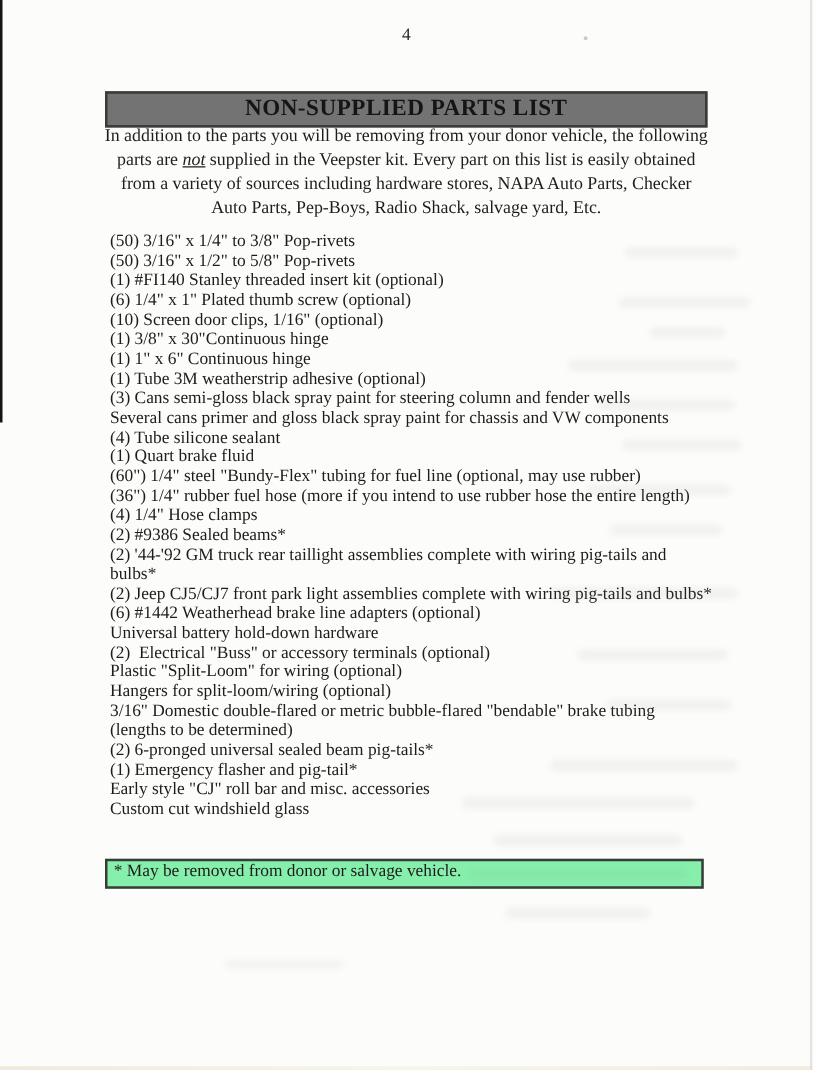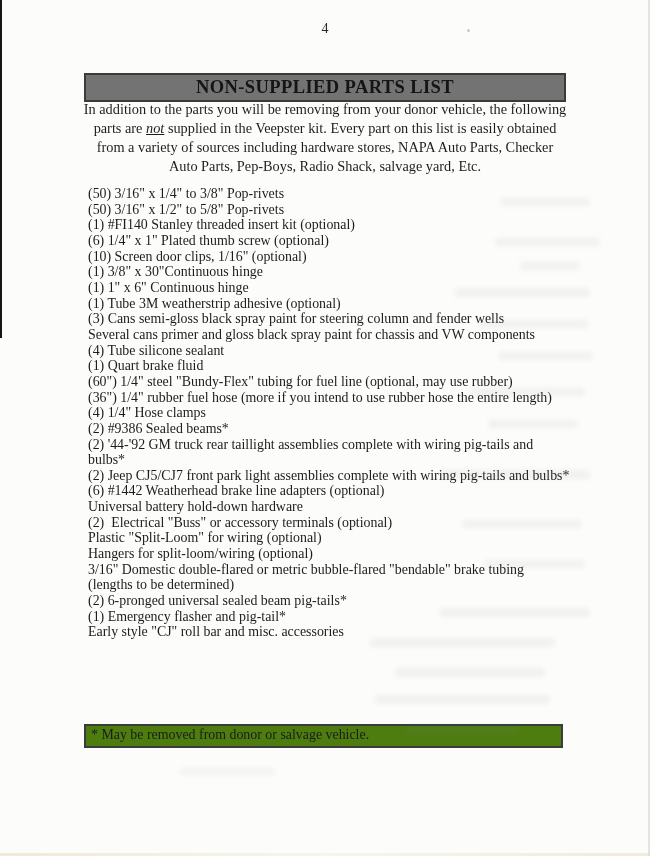--- a/index.html
+++ b/index.html
@@ -72,24 +72,24 @@
     font-size: 13.9px;
     line-height: 15.66px;
     color: #1c1c1c;
   }
   .part-line {
     white-space: pre-wrap;
   }
   .footnote-box {
     position: absolute;
     left: 84px;
-    top: 724px;
+    top: 687px;
     width: 470px;
     border: 2px solid #3b3b3b;
-    background: #4d7c0f;
+    background: #86efac;
     padding: 1px 0 3px 5px;
     font-size: 13.9px;
     color: #1c1c1c;
   }
   
   .edge-left {
     position: absolute;
     left: 0;
     top: 0;
     width: 2px;
@@ -192,20 +192,21 @@
       <div class="part-line">Hangers for split-loom/wiring (optional)</div>
 
       <div class="part-line">3/16" Domestic double-flared or metric bubble-flared "bendable" brake tubing (lengths to be determined)</div>
 
       <div class="part-line">(2) 6-pronged universal sealed beam pig-tails*</div>
 
       <div class="part-line">(1) Emergency flasher and pig-tail*</div>
 
       <div class="part-line">Early style "CJ" roll bar and misc. accessories</div>
 
+      <div class="part-line">Custom cut windshield glass</div>
     </div>
 
   <div class="footnote-box">
     <span>* May be removed from donor or salvage vehicle.</span>
   </div>
 
   <div class="edge-left"></div>
   <div class="edge-right"></div>
   <div class="edge-bottom"></div>
   <div class="speck" style="left:467px; top:29px;"></div>

